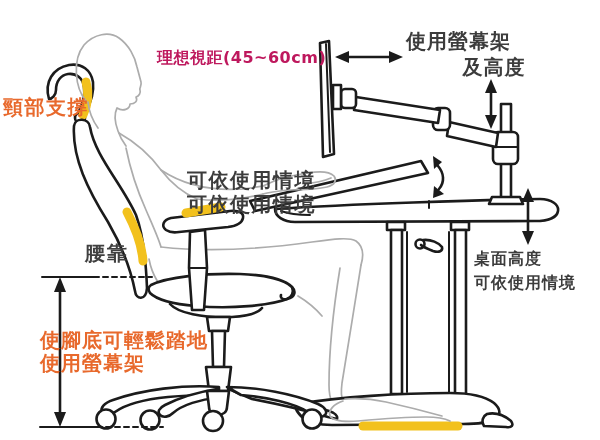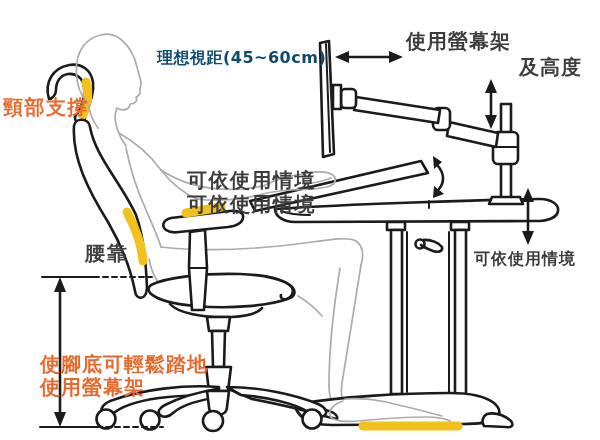--- a/index.html
+++ b/index.html
@@ -3,21 +3,21 @@
 <meta charset="utf-8">
 <style>
   html,body{margin:0;padding:0;background:#fff;}
   #stage{position:relative;width:600px;height:440px;background:#fff;overflow:hidden;
          font-family:"DejaVu Sans",sans-serif;}
   #stage svg{position:absolute;left:0;top:0;}
   .lbl{position:absolute;font-weight:bold;font-size:20px;letter-spacing:1.5px;
        line-height:24px;white-space:nowrap;}
   .lbl.small{font-size:16px;letter-spacing:1px;}
   .lh26 div{line-height:26px;}
-  .align-right{text-align:right;font-family:Liberation Serif, serif;}
+  .align-right{text-align:center;font-family:Liberation Serif, serif;}
   
   .k  {stroke:#1B1B1B;stroke-width:2.6;fill:none;stroke-linecap:round;stroke-linejoin:round;}
   .kf {stroke:#1B1B1B;stroke-width:2.6;fill:#ffffff;stroke-linejoin:round;stroke-linecap:round;}
   .kt {stroke:#1B1B1B;stroke-width:2;fill:none;stroke-linecap:round;}
   .g  {stroke:#ACACAC;stroke-width:1.7;fill:none;stroke-linecap:round;stroke-linejoin:round;}
   .y  {stroke-width:9;fill:none;stroke-linecap:round;}
   .ah {fill:#1B1B1B;stroke:none;}
   .dash{stroke-dasharray:5 4;stroke-width:2;}
 </style>
 </head>
@@ -159,36 +159,37 @@
       <path class="kt dash" d="M 97,427 L 163,427"></path>
       <path class="k" d="M 60,291 L 60,413"></path>
       <polygon class="ah" points="60,277 54,292 66,292"></polygon>
       <polygon class="ah" points="60,427 54,412 66,412"></polygon>
     </g>
   </g>
 </svg>
 
   <div class="lbl" style="left: 3px; top: 95px; color: rgb(232, 105, 44); text-align: right;">頸部支撐</div>
 
-  <div class="lbl small" style="left: 157px; top: 46px; letter-spacing: 0.5px; color: #0c4a6e;">理想視距(45~60cm)</div>
+  <div class="lbl small" style="left: 157px; top: 46px; letter-spacing: 0.5px; color: #be185d;">理想視距(45~60cm)</div>
 
   <div class="lbl lh26" style="left: 406px; top: 28px; width: 176px; letter-spacing: 1px; color: rgb(60, 60, 60);">
     <div>使用螢幕架</div>
     <div class="align-right">及高度</div>
   </div>
 
   <div class="lbl" style="left: 187px; top: 123px; color: rgb(60, 60, 60); margin-top: 45px;">
     <div>可依使用情境</div>
     <div>可依使用情境</div>
   </div>
 
   <div class="lbl" style="left: 85px; top: 241px; letter-spacing: 2px; color: #404040;">腰靠</div>
 
-  <div class="lbl" style="left: 40px; top: 329px; line-height: 23px; letter-spacing: 1px; color: rgb(232, 105, 44); margin-top: 24px;">
+  <div class="lbl" style="left: 40px; top: 329px; line-height: 23px; letter-spacing: 1px; color: rgb(232, 105, 44);">
     <div>使腳底可輕鬆踏地</div>
     <div>使用螢幕架</div>
   </div>
 
   <div class="lbl small" style="left: 474px; top: 247px; color: rgb(60, 60, 60);">
+    <div>桌面高度</div>
     <div>可依使用情境</div>
   </div>
 
 </div>
 
 </body></html>

